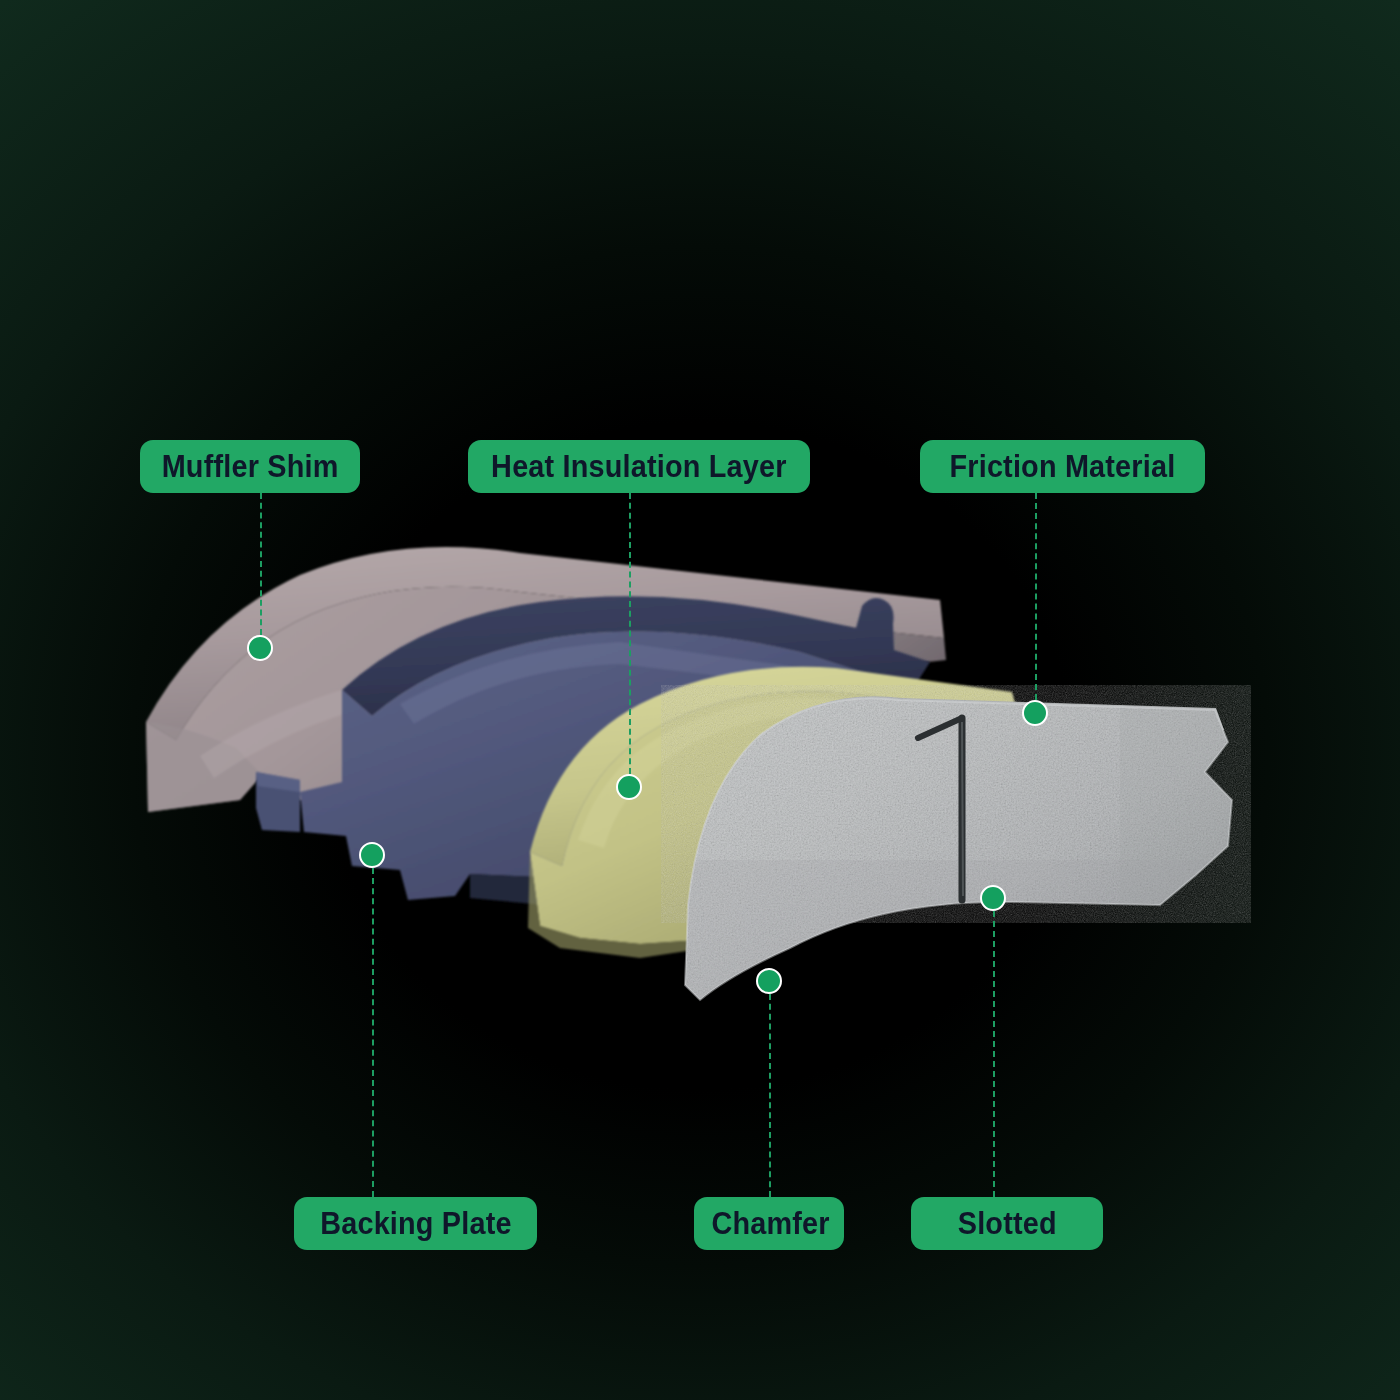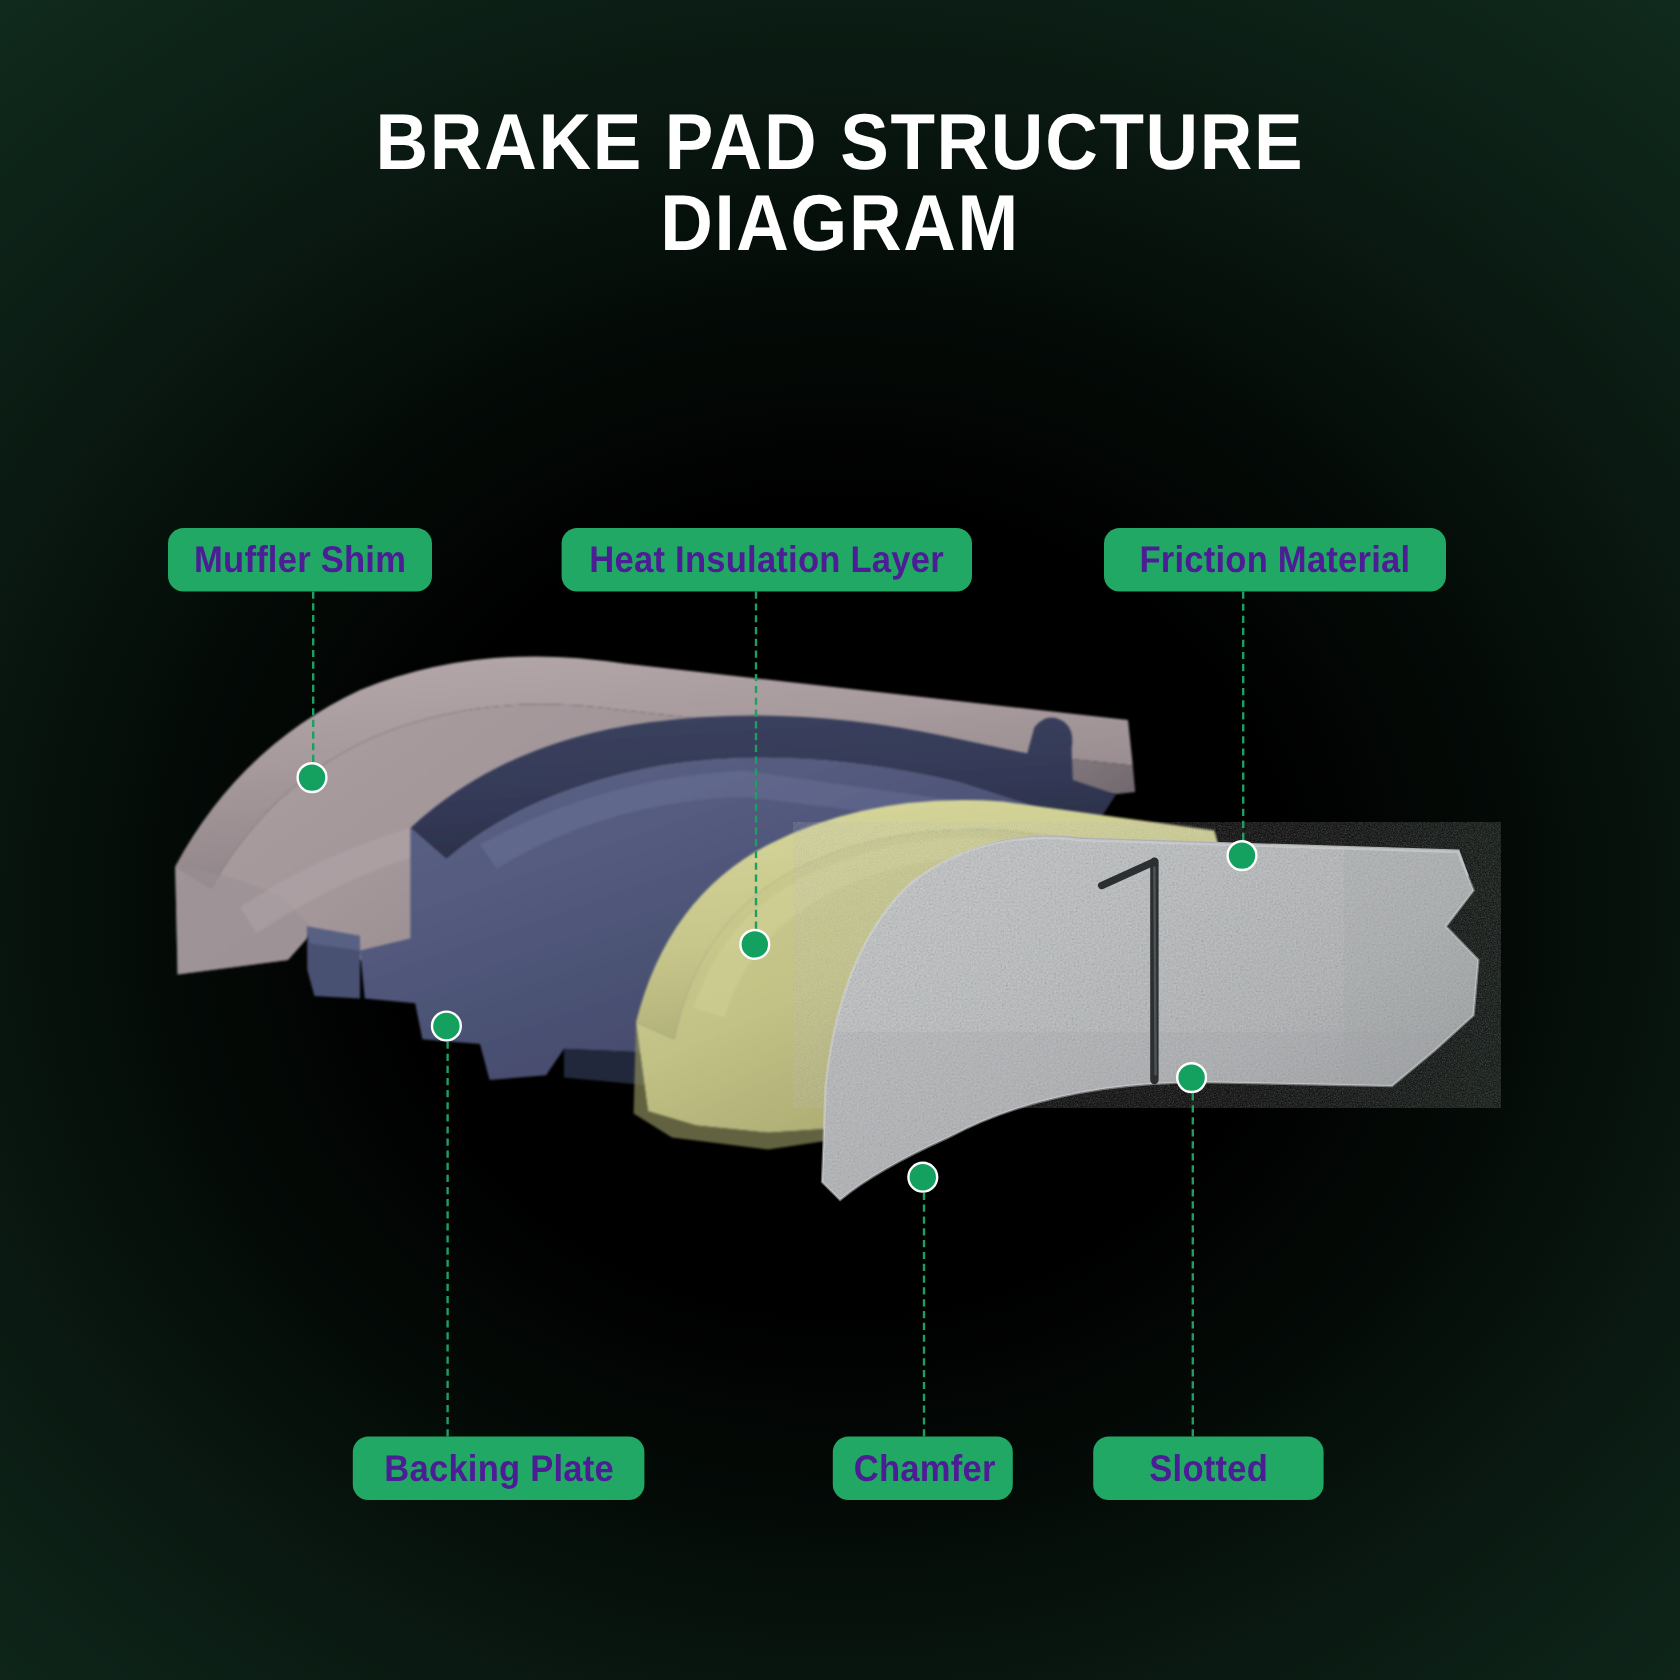--- a/index.html
+++ b/index.html
@@ -52,21 +52,21 @@
     pointer-events: none;
   }
 
   
   .pill {
     position: absolute;
     display: flex;
     align-items: center;
     justify-content: center;
     border-radius: 13px;
-    color: #4c1d95;
+    color: #0f172a;
     font-family: "Liberation Sans Narrow", "Liberation Sans", sans-serif;
     font-weight: bold;
     font-size: 31px;
     letter-spacing: 0.2px;
     white-space: nowrap;
     box-sizing: border-box;
     padding: 0 20px;
     height: 53px;
     transform-origin: center;
   }
@@ -88,24 +88,20 @@
     background: #14a05f;
     border: 2.5px solid #ffffff;
     box-sizing: border-box;
   }
 </style>
 </head>
 <body>
 
 <div id="stage">
 
-  <div id="title-block">
-    <span class="title-line l1">Brake Pad Structure</span>
-    <span class="title-line l2">Diagram</span>
-  </div>
 
   <svg id="art" viewBox="0 0 1400 1400">
     <defs>
 
       <linearGradient id="shimTop" x1="0" y1="0" x2="0.35" y2="1">
         <stop offset="0%" stop-color="#b5a9aa"></stop>
         <stop offset="45%" stop-color="#a79a9d"></stop>
         <stop offset="100%" stop-color="#8d8286"></stop>
       </linearGradient>
       <linearGradient id="shimFace" x1="0" y1="0" x2="1" y2="0.4">

